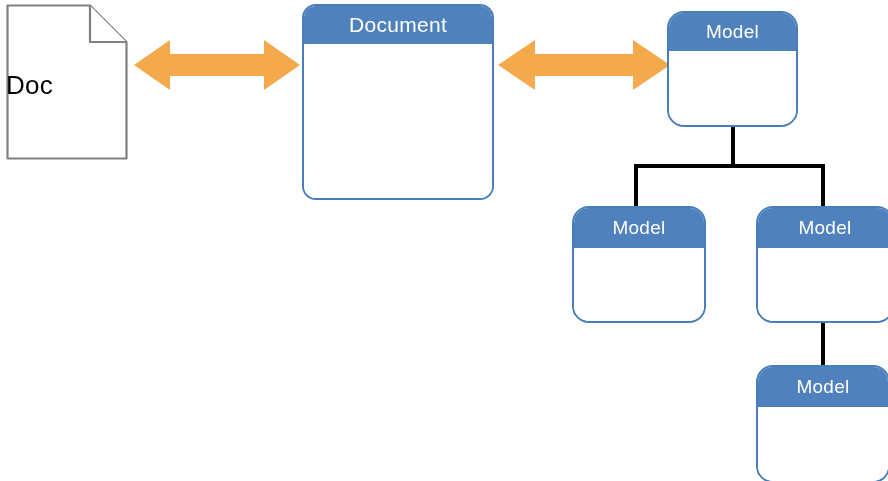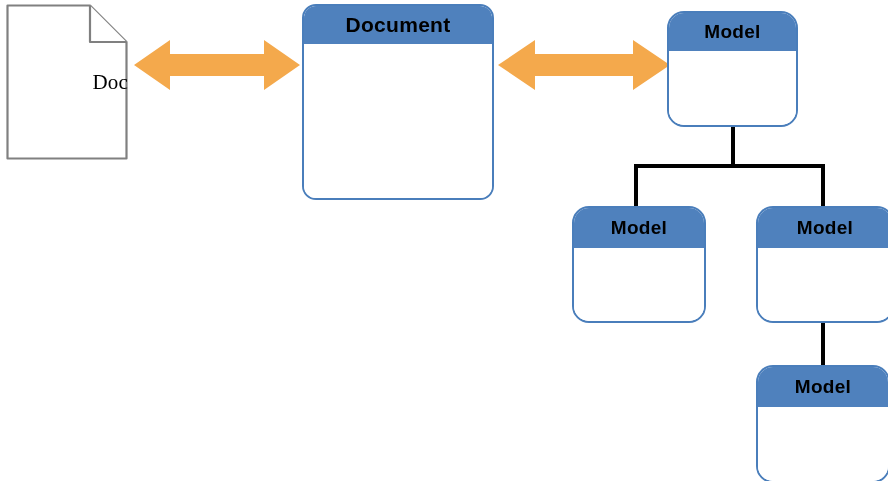--- a/index.html
+++ b/index.html
@@ -23,41 +23,41 @@
     left: 6px;
     top: 4px;
     width: 122px;
     height: 156px;
   }
   .doc-label {
     position: absolute;
     left: 6px;
     top: 70px;
     width: 122px;
-    text-align: right;
-    font-size: 21px;
+    text-align: left;
+    font-size: 26px;
     color: #000000;
-    font-family: Liberation Serif, serif;
+    font-family: Liberation Sans, sans-serif;
     letter-spacing: 0.2px;
   }
   
   .node {
     position: absolute;
     box-sizing: border-box;
     border: 2px solid #4A7EBB;
     border-radius: 17px;
     background: #ffffff;
     overflow: hidden;
   }
   .node .node-header {
     box-sizing: border-box;
     width: 100%;
     background: #4F81BD;
-    color: #000000;
-    font-weight: bold;
+    color: #ffffff;
+    font-weight: normal;
     text-align: center;
     display: flex;
     align-items: center;
     justify-content: center;
     font-family: "Liberation Sans", sans-serif;
     letter-spacing: 0.3px;
   }
   .node .node-body {
     background: #ffffff;
     width: 100%;

